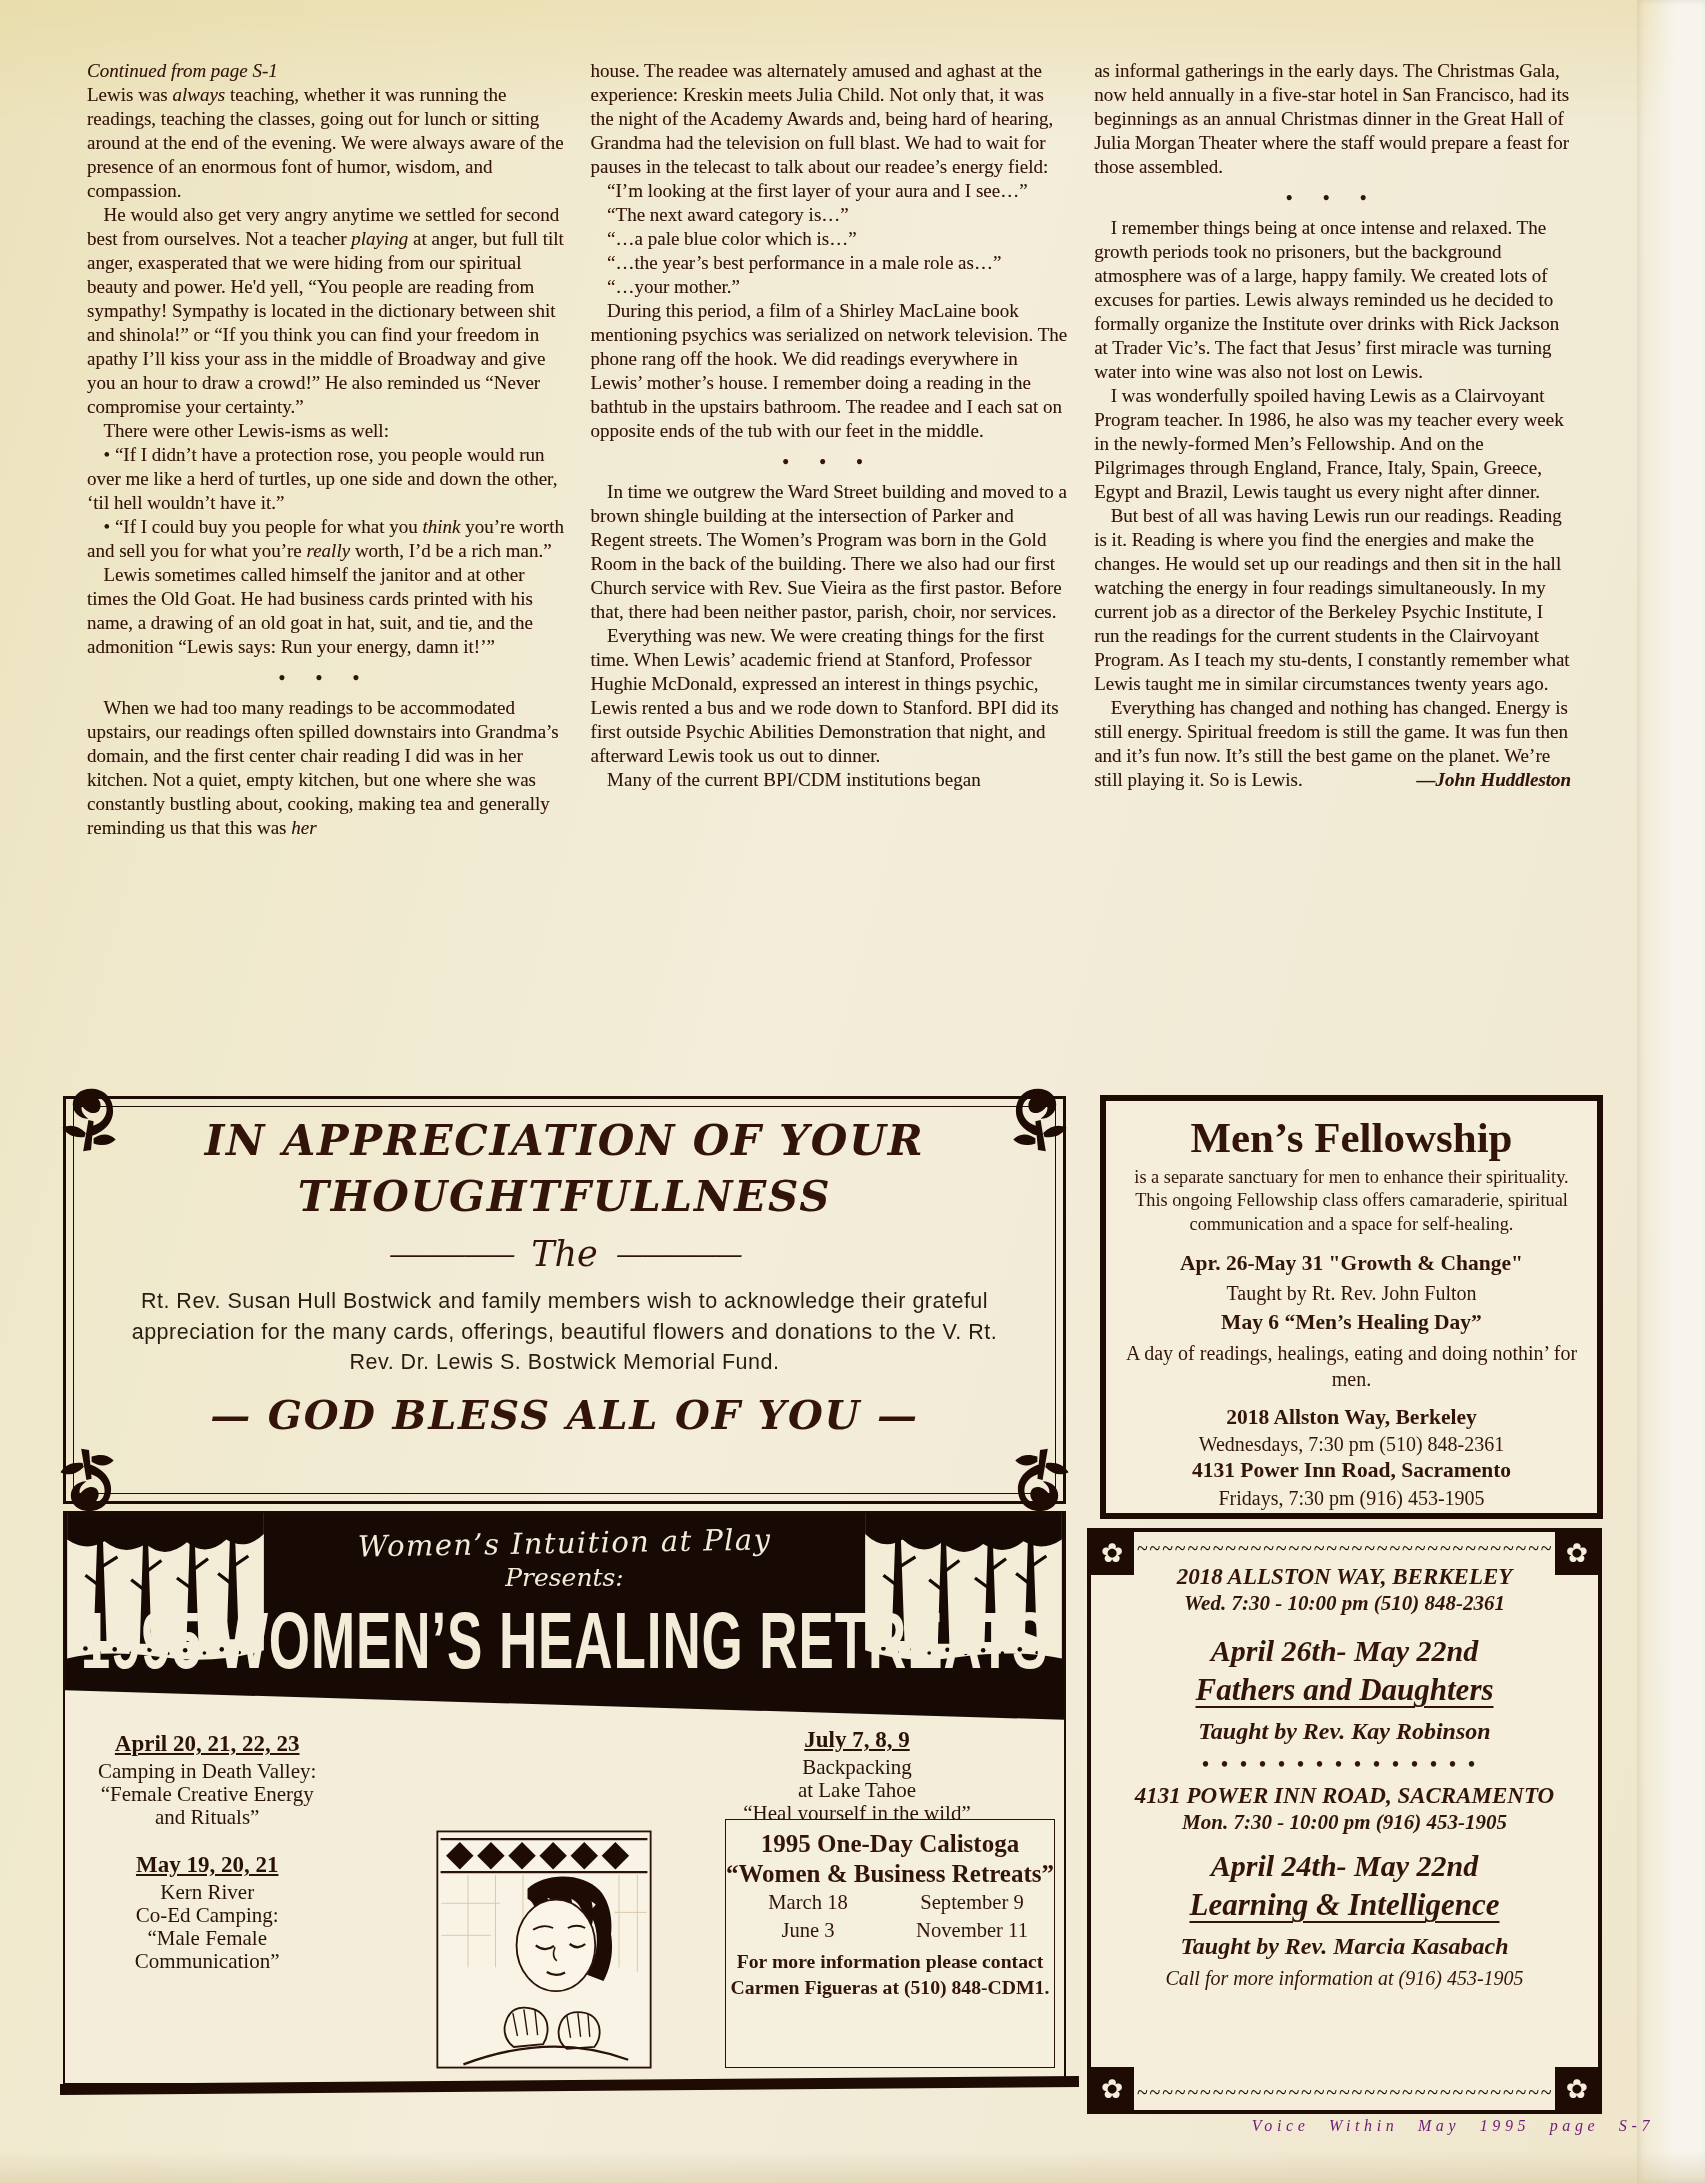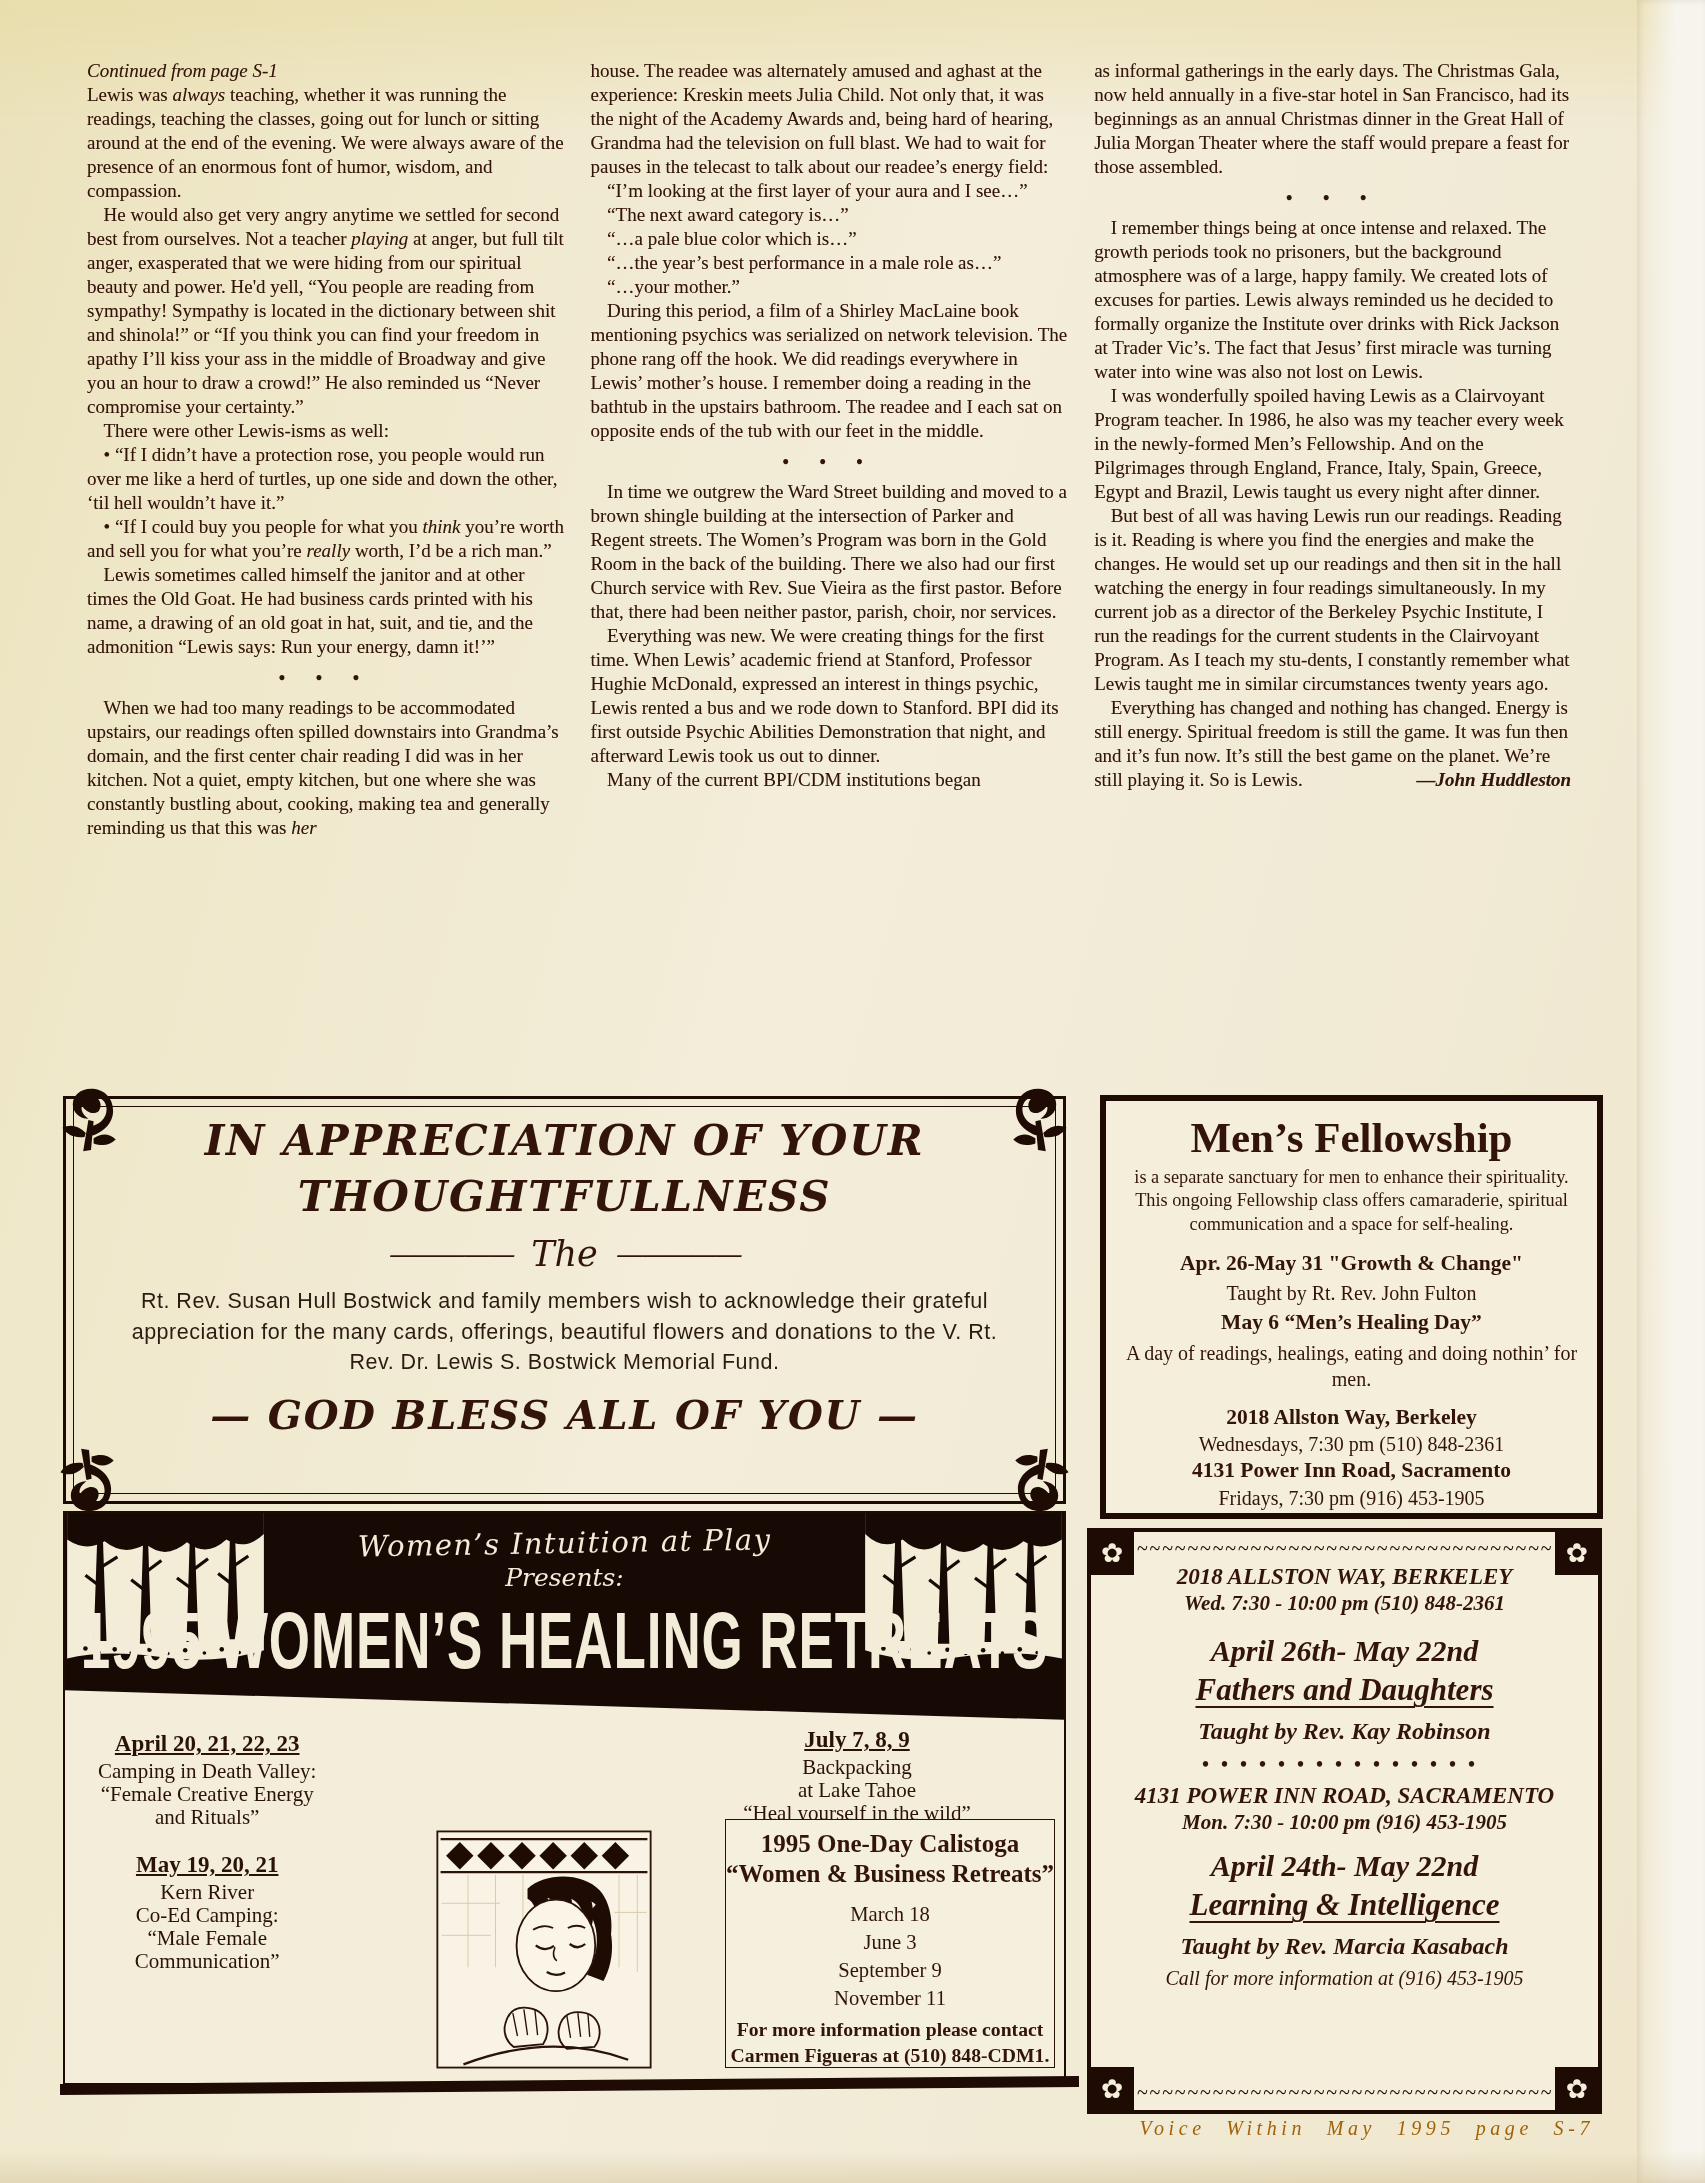--- a/index.html
+++ b/index.html
@@ -86,21 +86,21 @@
   .event .dates{font-weight:bold;font-size:23px;text-decoration:underline;margin-bottom:4.6px;}
   .ev-april{left:9.2px;top:219px;width:266px;}
   .ev-june{left:270px;top:197px;width:284px;}
   .ev-july{left:609px;top:215px;width:366px;}
   .ev-may{left:13.7px;top:340px;width:257px;}
   .illus{position:absolute;left:371px;top:317px;width:216px;height:239px;}
   .calis{position:absolute;left:660px;top:306px;width:328px;height:247px;
          border:1.8px solid #2a1208;background:#f5efdd;text-align:center;}
   .calis-t1{font-weight:bold;font-size:25px;margin-top:10px;}
   .calis-t2{font-weight:bold;font-size:25px;margin-top:1.8px;}
-  .calis-dates{display:flex;margin-top:12px;flex-direction:column;}
+  .calis-dates{display:flex;}
   .calis-dates div{flex:1;font-size:20.6px;line-height:28px;}
   .calis-contrib{font-size:18.3px;line-height:1.25;margin:11px 18.3px 0;}
   .calis-contact{font-weight:bold;font-size:19.7px;line-height:1.3;margin-top:5.5px;}
 
   
   .birth{position:absolute;left:1087px;top:1528px;width:507px;height:578px;
          border:4.6px solid var(--ink2);background:#f4eedb;text-align:center;}
   .birth .corner{position:absolute;width:44px;height:44px;background:var(--ink2);
          color:#f4eedb;font-size:26.6px;line-height:44px;}
   .birth .c-tl{left:-0.9px;top:-0.9px;} .birth .c-tr{right:-0.9px;top:-0.9px;}
@@ -111,22 +111,22 @@
   .birth-title{font-weight:bold;font-style:italic;font-size:46px;margin-top:6.4px;}
   .birth-addr{font-weight:bold;font-style:italic;font-size:23px;margin-top:4.6px;}
   .birth-time{font-weight:bold;font-style:italic;font-size:21px;margin-top:0.9px;}
   .birth-dates{font-weight:bold;font-style:italic;font-size:30px;margin-top:18.3px;}
   .birth-class{font-weight:bold;font-style:italic;font-size:31px;margin-top:3.7px;
                text-decoration:underline;text-decoration-thickness:2.3px;text-underline-offset:5.5px;}
   .birth-teach{font-weight:bold;font-style:italic;font-size:24px;margin-top:10px;}
   .birth-dots{font-weight:bold;font-size:20px;letter-spacing:12px;margin-top:8.2px;}
   .birth-info{font-style:italic;font-size:20px;margin-top:7.3px;}
 
-  .footer{position:absolute;left:1044px;top:2117px;width:550px;text-align:right;
-          font-style:italic;font-size:20px;letter-spacing:4.6px;word-spacing:11px;color:#a16207;}
+  .footer{position:absolute;left:1104px;top:2117px;width:550px;text-align:right;
+          font-style:italic;font-size:16px;letter-spacing:4.6px;word-spacing:11px;color:#701a75;}
 </style>
 </head>
 <body>
 
 <div class="edge-right"></div>
 
 <section class="article">
   <div class="col">
     <p class="lead">Continued from page S-1</p>
     <p class="noind">Lewis was <i>always</i> teaching, whether it was running the readings, teaching the classes, going out for lunch or sitting around at the end of the evening. We were always aware of the presence of an enormous font of humor, wisdom, and compassion.</p>

